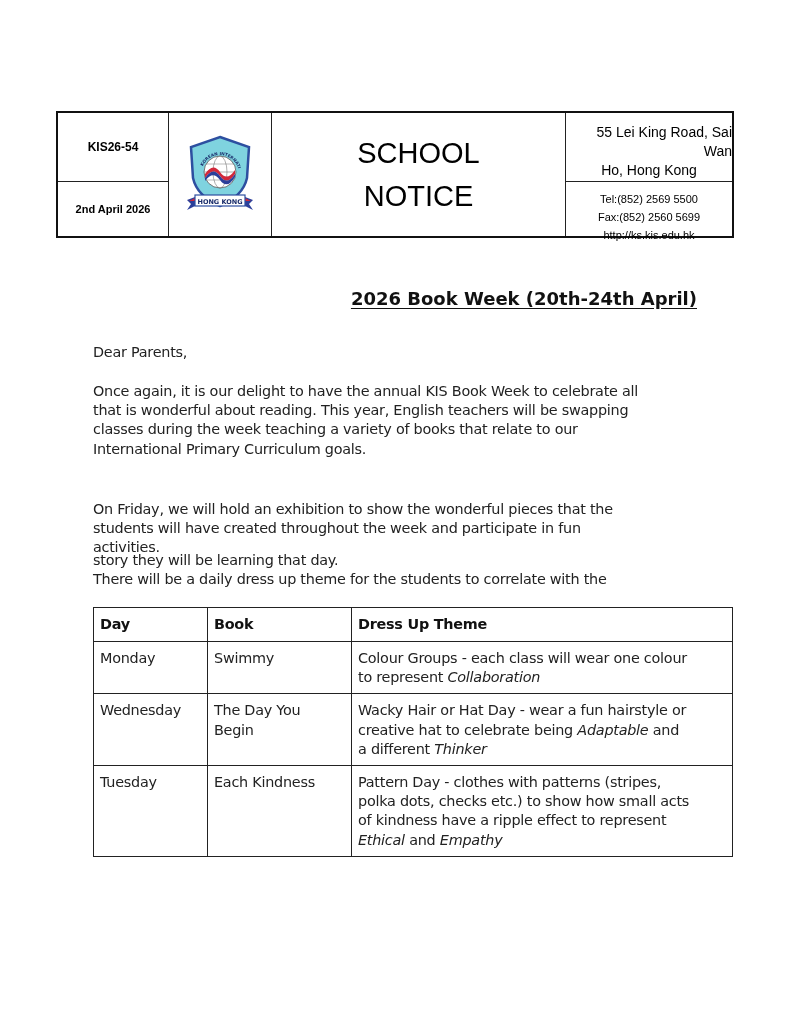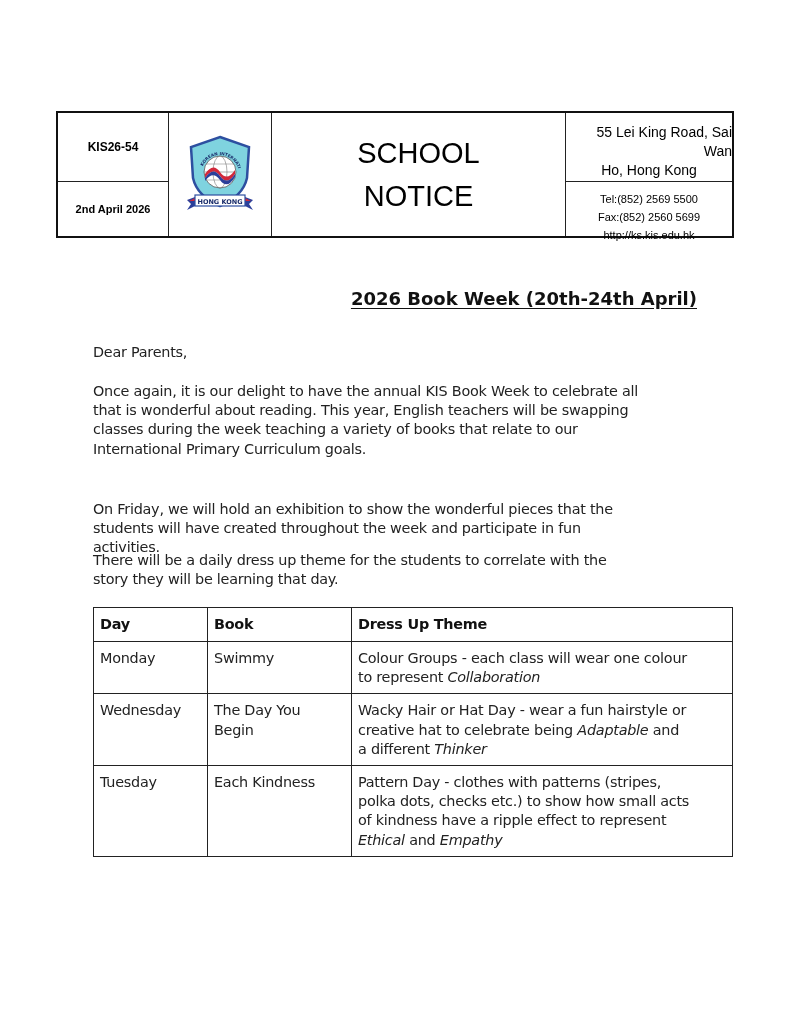--- a/index.html
+++ b/index.html
@@ -100,22 +100,22 @@
     <span class="line">International Primary Curriculum goals.</span>
   </div>
 
   <div class="para" style="top:208px;margin-top:12px;">
     <span class="line">On Friday, we will hold an exhibition to show the wonderful pieces that the</span>
     <span class="line">students will have created throughout the week and participate in fun</span>
     <span class="line">activities.</span>
   </div>
 
   <div class="para" style="top:271px;">
+    <span class="line">story they will be learning that day.</span>
     <span class="line">There will be a daily dress up theme for the students to correlate with the</span>
-    <span class="line">story they will be learning that day.</span>
   </div>
 </div>
 
 <table class="tbl">
   <thead>
     <tr>
       <th class="col-day">Day</th>
       <th class="col-book">Book</th>
       <th>Dress Up Theme</th>
     </tr>

